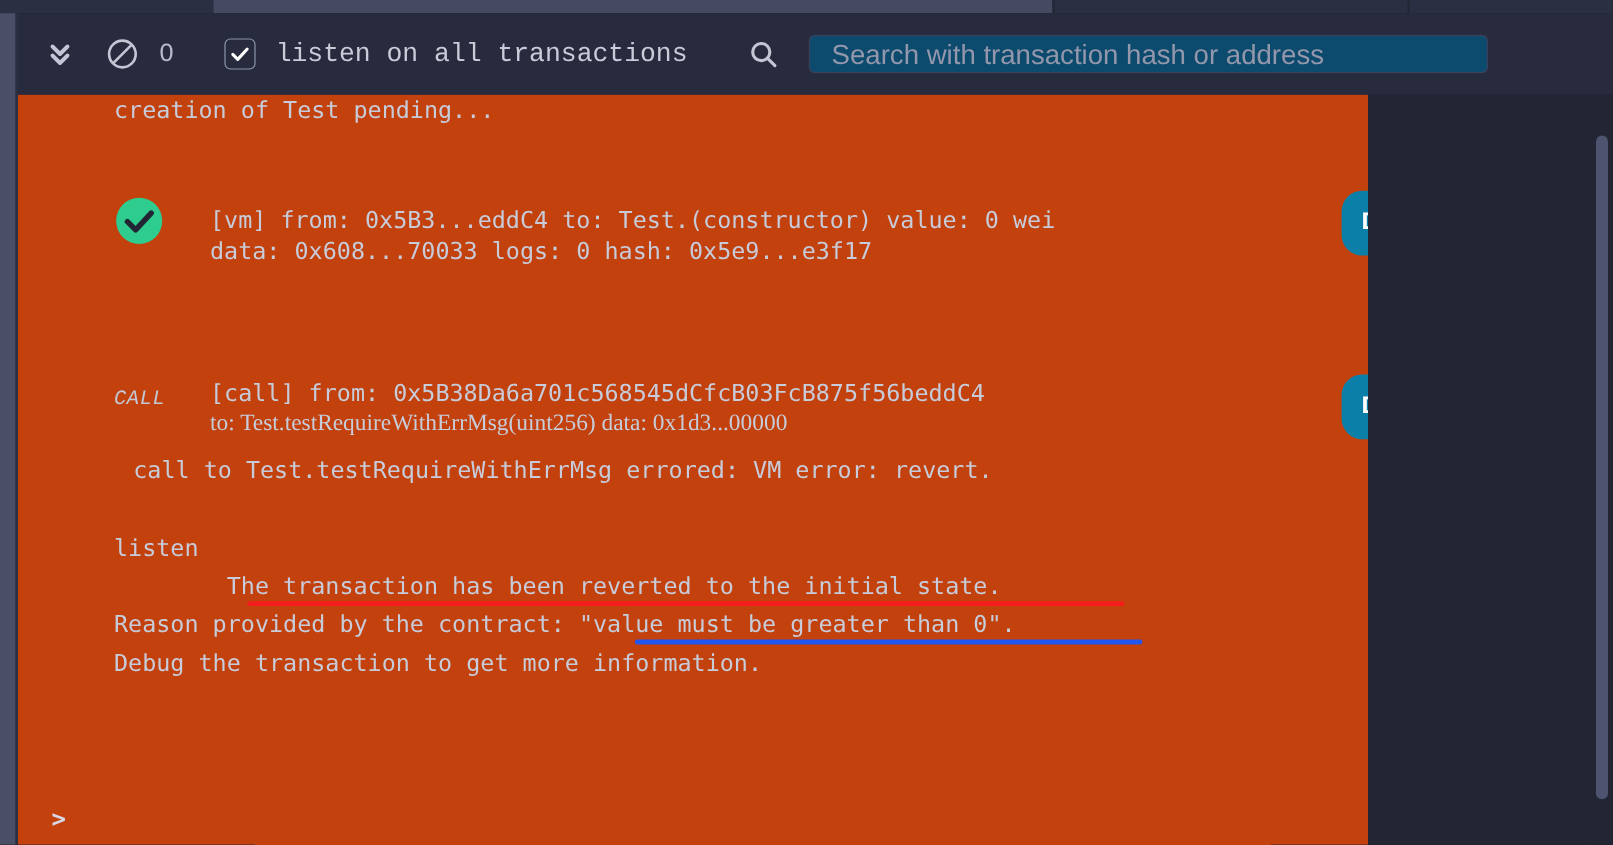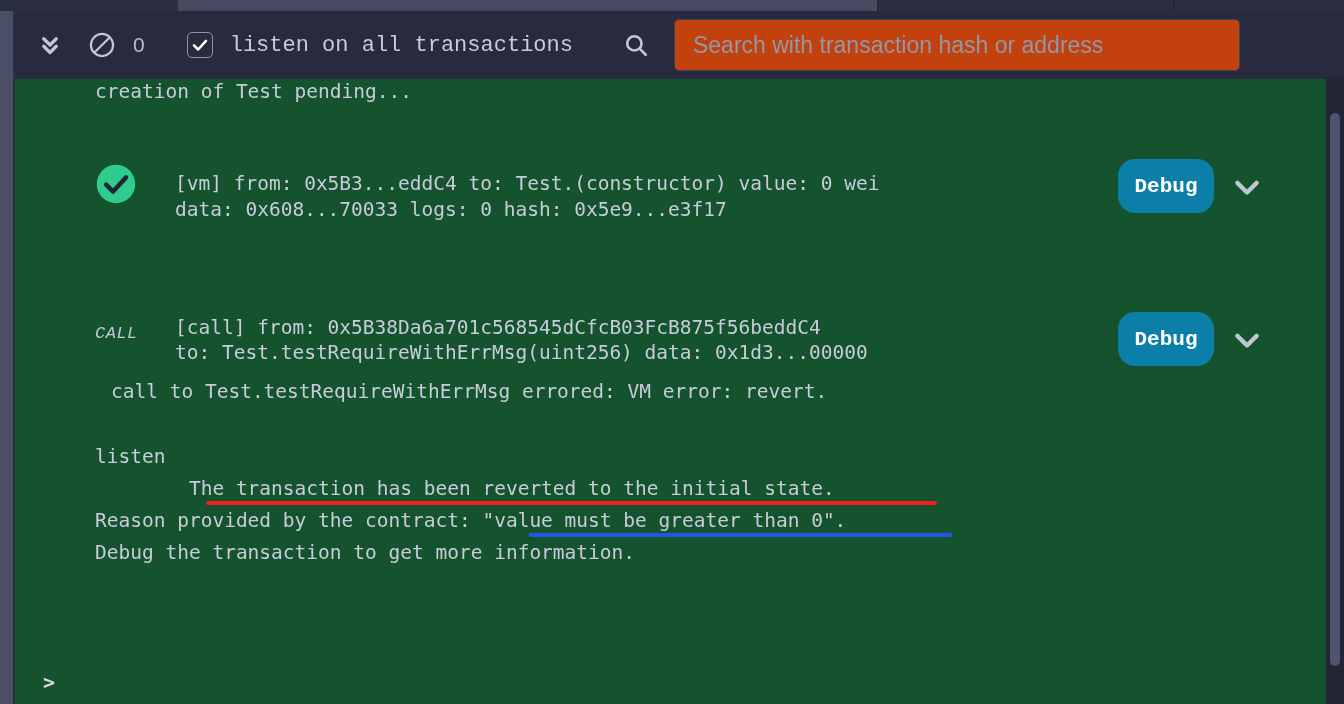--- a/index.html
+++ b/index.html
@@ -107,39 +107,39 @@
   }
 
   .search-icon-btn {
     margin-left: 50px;
     width: 26px; height: 26px;
   }
 
   .search-input {
     margin-left: 25px;
     width: 566px;
-    height: 52px;
-    background: #c2410c;
+    height: 32px;
+    background: #0c4a6e;
     border: 1px solid #3b415a;
     border-radius: 5px;
     padding: 0 18px;
     font-size: 23px;
     color: #cfd2df;
     font-family: "Liberation Sans", sans-serif;
     outline: none;
   }
   .search-input::placeholder { color: #9397ab; }
 
   
   .terminal {
     position: absolute;
     top: 79px; left: 15px;
-    width: 1328px;
+    width: 1125px;
     height: 625px;
-    background: #14532d;
+    background: #c2410c;
     overflow: hidden;
     font-family: "DejaVu Sans Mono", monospace;
   }
 
   .log-line {
     position: absolute;
     color: #c8ccda;
     font-size: 19.5px;
     line-height: 26px;
     white-space: pre;
@@ -166,21 +166,21 @@
   .entry2-status {
     position: absolute;
     top: 245px; left: 80px;
     font-family: Liberation Mono, monospace;
     font-style: italic;
     font-size: 17px;
     color: #c3c7d6;
     letter-spacing: 0.5px;
   }
   .entry2-l1 { top: 236px; left: 160px; text-align: center; }
-  .entry2-l2 { top: 261px; left: 160px; }
+  .entry2-l2 { top: 261px; left: 160px; font-family: Liberation Serif, serif; }
   .entry2-call { top: 300px; left: 96px; }
 
   .entry2-debug { position: absolute; top: 233px; left: 1103px; }
   .entry2-chev  { position: absolute; top: 250px; left: 1215px; }
 
   
   .rev-head { top: 365px; left: 80px; }
   .rev-l1   { top: 397px; left: 80px; text-align: center; }
   .rev-l2   { top: 429px; left: 80px; }
   .rev-l3   { top: 461px; left: 80px; }

